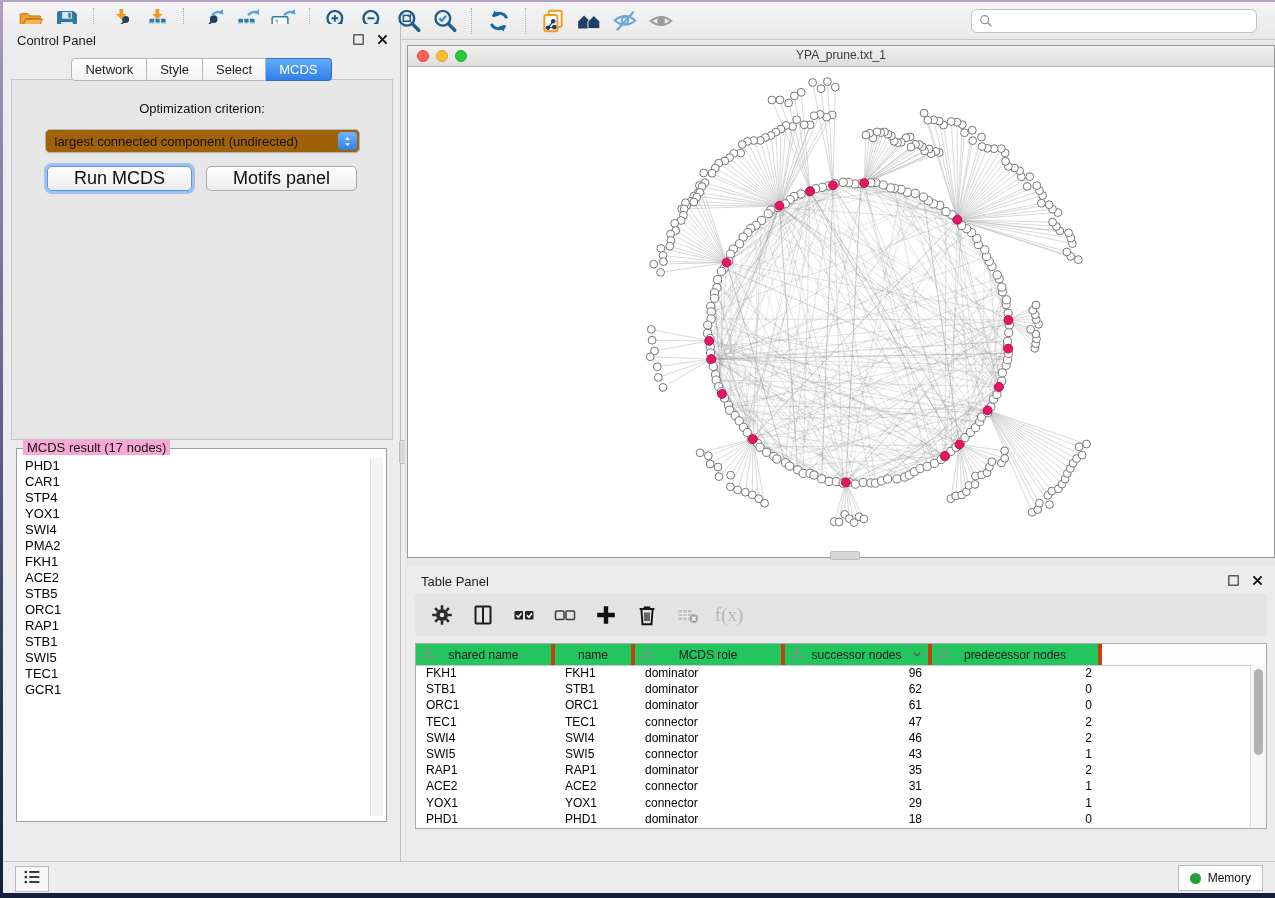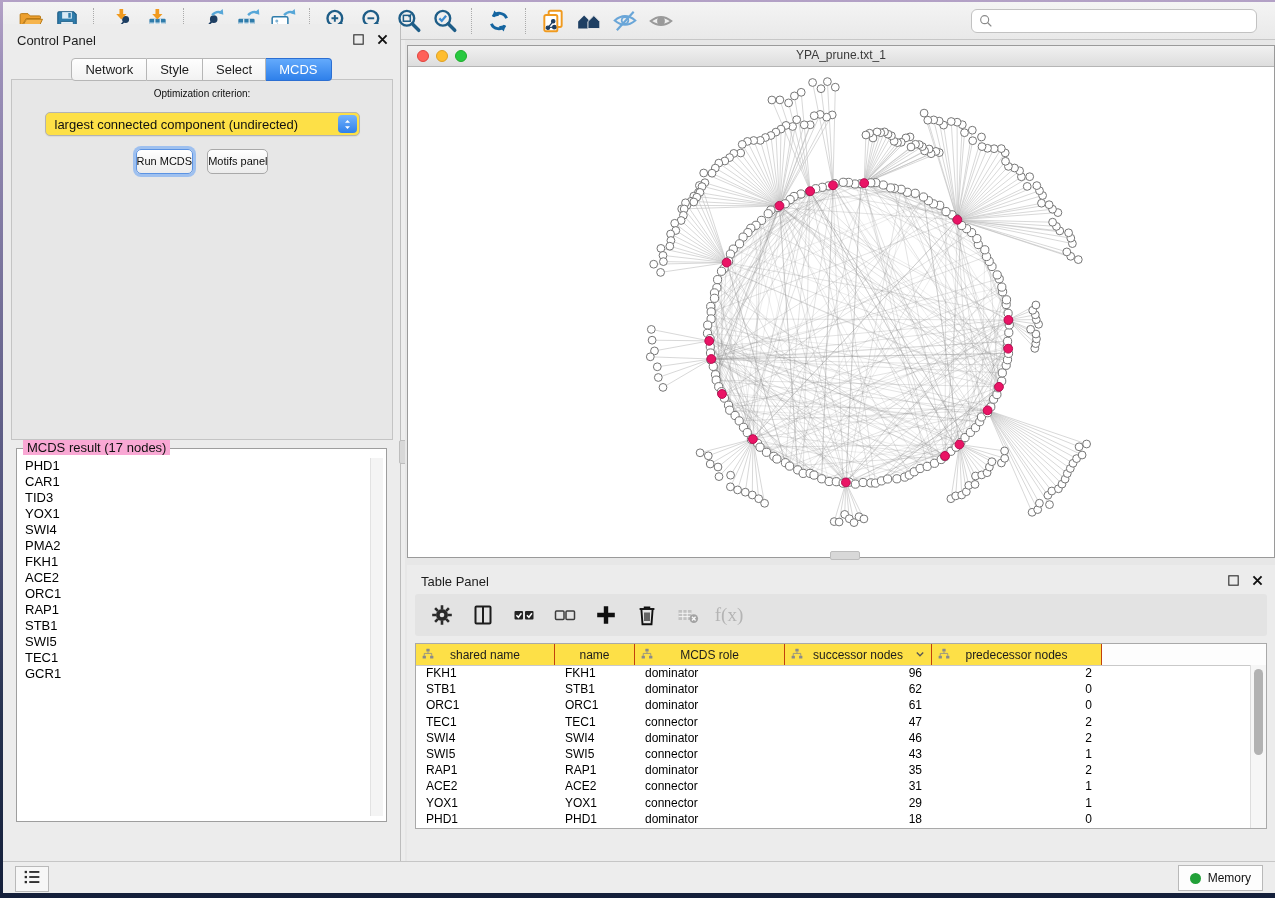--- a/index.html
+++ b/index.html
@@ -27,28 +27,28 @@
 
   .seg{display:flex}
   .seg .seg-tab{font-size:13px;line-height:15px;padding:3px 13px;background:linear-gradient(#fefefe,#f2f2f2);
        border:1px solid #b6b6b6;border-left:none;color:#1d1d1d;cursor:default;white-space:nowrap}
   .seg .seg-tab:first-child{border-left:1px solid #b6b6b6;border-radius:4px 0 0 4px}
   .seg .seg-tab:last-child{border-radius:0 4px 4px 0}
   .seg .seg-tab.active{background:linear-gradient(#63aafc,#2f80ea);border-color:#2c6fd2;color:#fff}
 
   .cp-tabs{position:absolute;left:0;right:0;top:34px;display:flex;justify-content:center;z-index:2}
   .cp-box{position:absolute;left:8px;right:7px;top:55px;height:361px;background:#e7e7e7;border:1px solid #c4c4c4;box-sizing:border-box}
-  .opt-label{margin-top:8px;text-align:center;font-size:10px;color:#0e0e0e}
-  .opt-select{margin:13px auto 0;width:315px;height:24px;background:#fde047;border:1px solid #b3b3b3;border-radius:5px;
+  .opt-label{margin-top:21px;text-align:center;font-size:13px;color:#0e0e0e}
+  .opt-select{margin:13px auto 0;width:315px;height:24px;background:#a16207;border:1px solid #b3b3b3;border-radius:5px;
               display:flex;align-items:center;font-size:13px;color:#111;padding-left:9px;position:relative;box-sizing:border-box;
               box-shadow:0 1px 1px rgba(0,0,0,.06)}
   .opt-stepper{position:absolute;right:2px;top:2px;width:19px;height:18px;border-radius:4px;
                background:linear-gradient(#74b3fd,#2f80ea);display:flex;align-items:center;justify-content:center}
   .btn-row{display:flex;justify-content:center;gap:14px;margin-top:13px}
-  .btn{font-size:11px;line-height:15px;padding:4px 0;background:linear-gradient(#ffffff,#ececec);
+  .btn{font-size:18px;line-height:15px;padding:4px 26px;background:linear-gradient(#ffffff,#ececec);
        border:1px solid #a9a9a9;border-radius:5px;color:#0e0e0e;cursor:default}
   .btn.focused{box-shadow:0 0 0 3px rgba(98,160,245,.55);border-color:#5b93e3}
 
   .mcds-fieldset{position:absolute;left:13px;right:13px;top:424px;height:374px;border:1px solid #9e9e9e;
                  background:#fff;box-sizing:border-box}
   .mcds-legend{position:absolute;top:-9px;left:6px;background:#f9a8d4;padding:0 4px;font-size:13px;color:#111}
   .mcds-list{position:absolute;left:4px;right:18px;top:9px;bottom:4px;overflow:hidden;font-size:13px;line-height:16px;color:#000;padding-left:4px}
   .mcds-item{height:16px}
   .mcds-scroll{position:absolute;right:3px;top:9px;bottom:5px;width:12px;background:#f4f4f4;border-left:1px solid #e2e2e2}
 
@@ -68,22 +68,22 @@
 
   
   .tablepanel{position:absolute;left:2px;top:525px;right:0;bottom:0;background:#ececec}
   .tp-toolbar{position:absolute;left:8px;right:8px;top:29px;height:42px;background:#e3e3e3;border-radius:3px;
               display:flex;align-items:center;gap:13px;padding:0 13px;box-sizing:border-box}
   .tp-tool{width:28px;height:28px;display:flex;align-items:center;justify-content:center;cursor:default}
   .tp-tool.disabled{opacity:.95}
   .fx-label{font-family:"Liberation Serif","DejaVu Serif",serif;font-size:19px;color:#b2b2b2}
   .tp-table-wrap{position:absolute;left:8px;right:8px;top:78px;height:186px;background:#fff;border:1px solid #a9a9a9;box-sizing:border-box}
   .tp-header{display:flex;height:21px;border-bottom:1px solid #c9c9c9;font-size:12px;color:#1c1c1c}
-  .th-cell{position:relative;display:flex;align-items:center;justify-content:center;background:#fde047;
-           border-right:1px solid #c2410c;box-sizing:border-box;gap:3px}
+  .th-cell{position:relative;display:flex;align-items:center;justify-content:center;background:#22c55e;
+           border-right:4px solid #c2410c;box-sizing:border-box;gap:3px}
   .th-cell .type-ic{position:absolute;left:5px;top:3px;width:14px;height:14px}
   .th-cell .sort-ic{position:absolute;right:4px;top:3px;width:14px;height:14px}
   .th-fill{flex:1;background:#fdfdfd}
   .tp-body{position:absolute;left:0;right:15px;top:21px;bottom:0;overflow:hidden}
   .t-row{display:flex;height:16.2px;font-size:12px;color:#000}
   .t-cell{box-sizing:border-box;padding:1px 10px 0 10px;white-space:nowrap;overflow:hidden}
   .t-cell.num{text-align:right}
   .tp-scroll{position:absolute;right:0;top:21px;bottom:0;width:15px;background:#f6f6f6;border-left:1px solid #dddddd}
   .tp-thumb{position:absolute;left:3px;top:4px;width:9px;height:86px;border-radius:5px;background:#b2b2b2}
   .tp-tabs{position:absolute;left:0;right:0;top:271px;display:flex;justify-content:center}
@@ -307,26 +307,27 @@
       <div class="btn-row">
         <button class="btn focused">Run MCDS</button>
         <button class="btn">Motifs panel</button>
       </div>
     </div>
     <div class="mcds-fieldset">
       <div class="mcds-legend">MCDS result (17 nodes)</div>
       <div class="mcds-list">
           <div class="mcds-item">PHD1</div>
           <div class="mcds-item">CAR1</div>
-          <div class="mcds-item">TID3</div>
+          <div class="mcds-item">STP4</div>
           <div class="mcds-item">YOX1</div>
           <div class="mcds-item">SWI4</div>
           <div class="mcds-item">PMA2</div>
           <div class="mcds-item">FKH1</div>
           <div class="mcds-item">ACE2</div>
+          <div class="mcds-item">STB5</div>
           <div class="mcds-item">ORC1</div>
           <div class="mcds-item">RAP1</div>
           <div class="mcds-item">STB1</div>
           <div class="mcds-item">SWI5</div>
           <div class="mcds-item">TEC1</div>
           <div class="mcds-item">GCR1</div>
         </div>
       <div class="mcds-scroll"></div>
     </div>
   </div>

